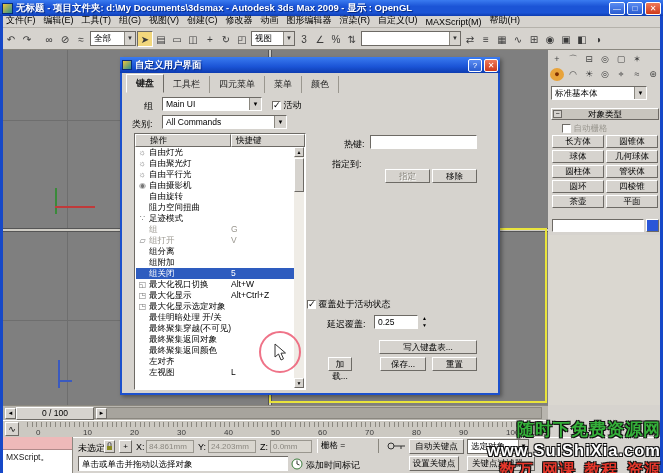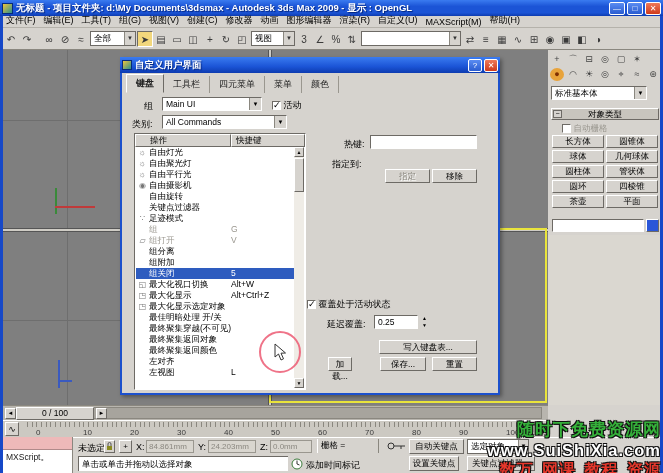--- a/index.html
+++ b/index.html
@@ -258,21 +258,21 @@
           <div class="lrow">
             <span class="ric">◉</span>
             <span class="rlb">自由摄影机</span>
             <span class="rsc"></span>
           </div>
           <div class="lrow">
             <span class="rlb">自由旋转</span>
             <span class="rsc"></span>
           </div>
           <div class="lrow">
-            <span class="rlb">关键点过滤器</span>
+            <span class="rlb">阻力空间扭曲</span>
             <span class="rsc"></span>
           </div>
           <div class="lrow">
             <span class="ric">∵</span>
             <span class="rlb">足迹模式</span>
             <span class="rsc"></span>
           </div>
           <div class="lrow muted">
             <span class="rlb">组</span>
             <span class="rsc">G</span>

